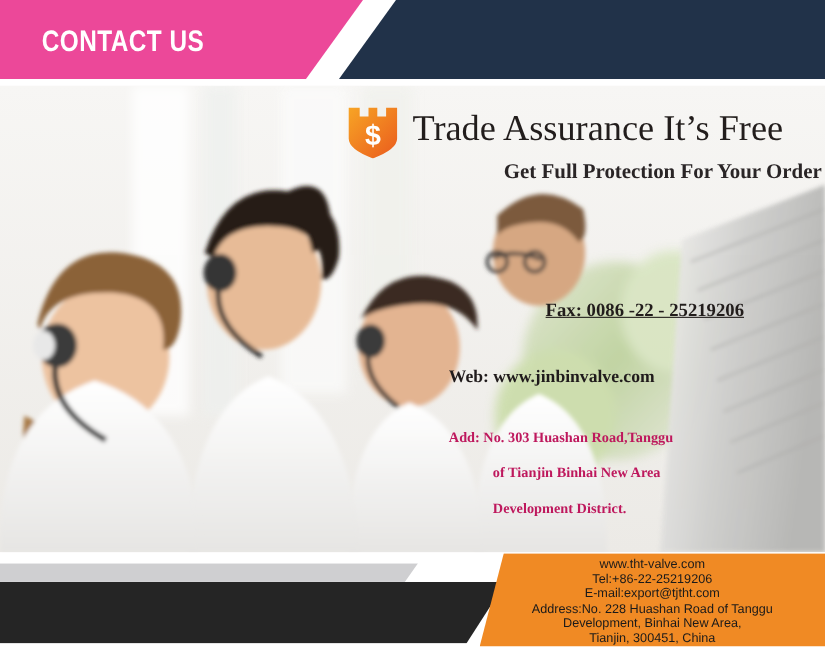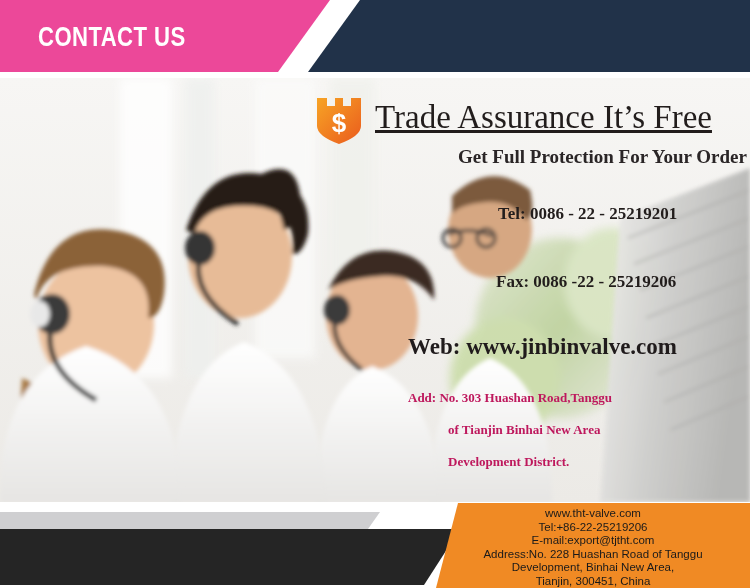--- a/index.html
+++ b/index.html
@@ -22,31 +22,31 @@
   
   #photo{position:absolute;left:0;top:78px;width:750px;height:424px;overflow:hidden;background:#f2f0ee;}
   #photo svg{display:block;width:750px;height:424px;}
 
   
   #info-block{position:absolute;left:300px;top:86px;width:450px;height:400px;
     font-family:"Liberation Serif",serif;color:#231f20;}
   #ta-row{position:absolute;left:5px;top:6px;width:445px;height:52px;}
   #ta-shield{position:absolute;left:8px;top:4px;width:52px;height:48px;}
   #ta-title{position:absolute;left:70px;top:2px;font-size:33px;line-height:46px;
-    color:#221d1c;white-space:nowrap;font-family:"Liberation Serif",serif;text-decoration:underline;}
+    color:#221d1c;white-space:nowrap;font-family:"Liberation Serif",serif;}
   #ta-sub{position:absolute;left:130px;top:60px;font-size:19px;font-weight:bold;
     color:#2a2526;white-space:nowrap;font-family:"Liberation Serif",serif;margin-left:28px;}
 
   .tel-line{position:absolute;font-size:17px;font-weight:bold;color:#221d1c;
     white-space:nowrap;font-family:"Liberation Serif",serif;}
   #tel1{left:198px;top:118px;}
   #tel2{left:228px;top:152px;}
-  #fax1{left:196px;top:186px;}
-
-  #web-line{position:absolute;left:108px;top:248px;font-size:23px;font-weight:bold;
+  #fax1{left:196px;top:186px;text-decoration:underline;}
+
+  #web-line{position:absolute;left:108px;top:248px;font-size:16px;font-weight:bold;
     color:#201b1c;white-space:nowrap;font-family:"Liberation Serif",serif;}
 
   #addr-block{position:absolute;left:108px;top:296px;width:332px;
     font-size:13px;font-weight:bold;color:#be185d;line-height:32px;
     font-family:"Liberation Serif",serif;}
   .addr-line{display:block;white-space:nowrap;}
   #addr2{padding-left:40px;}
   #addr3{padding-left:40px;}
 
   
@@ -190,21 +190,20 @@
             <stop offset="1" stop-color="#ea5b1d"></stop>
           </linearGradient>
         </defs>
         <path d="M4 2 h10 v8 h8 V2 h8 v8 h8 V2 h10 v28 q0 10 -22 18 Q4 40 4 30 Z" fill="url(#shgrad)"></path>
         <text x="26" y="36" font-family="Liberation Sans, sans-serif" font-size="26" font-weight="bold" fill="#ffffff" text-anchor="middle">$</text>
       </svg>
       <div id="ta-title">Trade Assurance It’s Free</div>
     </div>
     <div id="ta-sub">Get Full Protection For Your Order</div>
 
-    <div class="tel-line" id="tel1">Tel: 0086 - 22 - 25219201</div>
     <div class="tel-line" id="fax1">Fax: 0086 -22 - 25219206</div>
 
     <div id="web-line">Web: www.jinbinvalve.com</div>
 
     <div id="addr-block">
       <span class="addr-line" id="addr1">Add: No. 303 Huashan Road,Tanggu</span>
       <span class="addr-line" id="addr2">of  Tianjin  Binhai  New  Area</span>
       <span class="addr-line" id="addr3">Development    District.</span>
     </div>
   </div>

